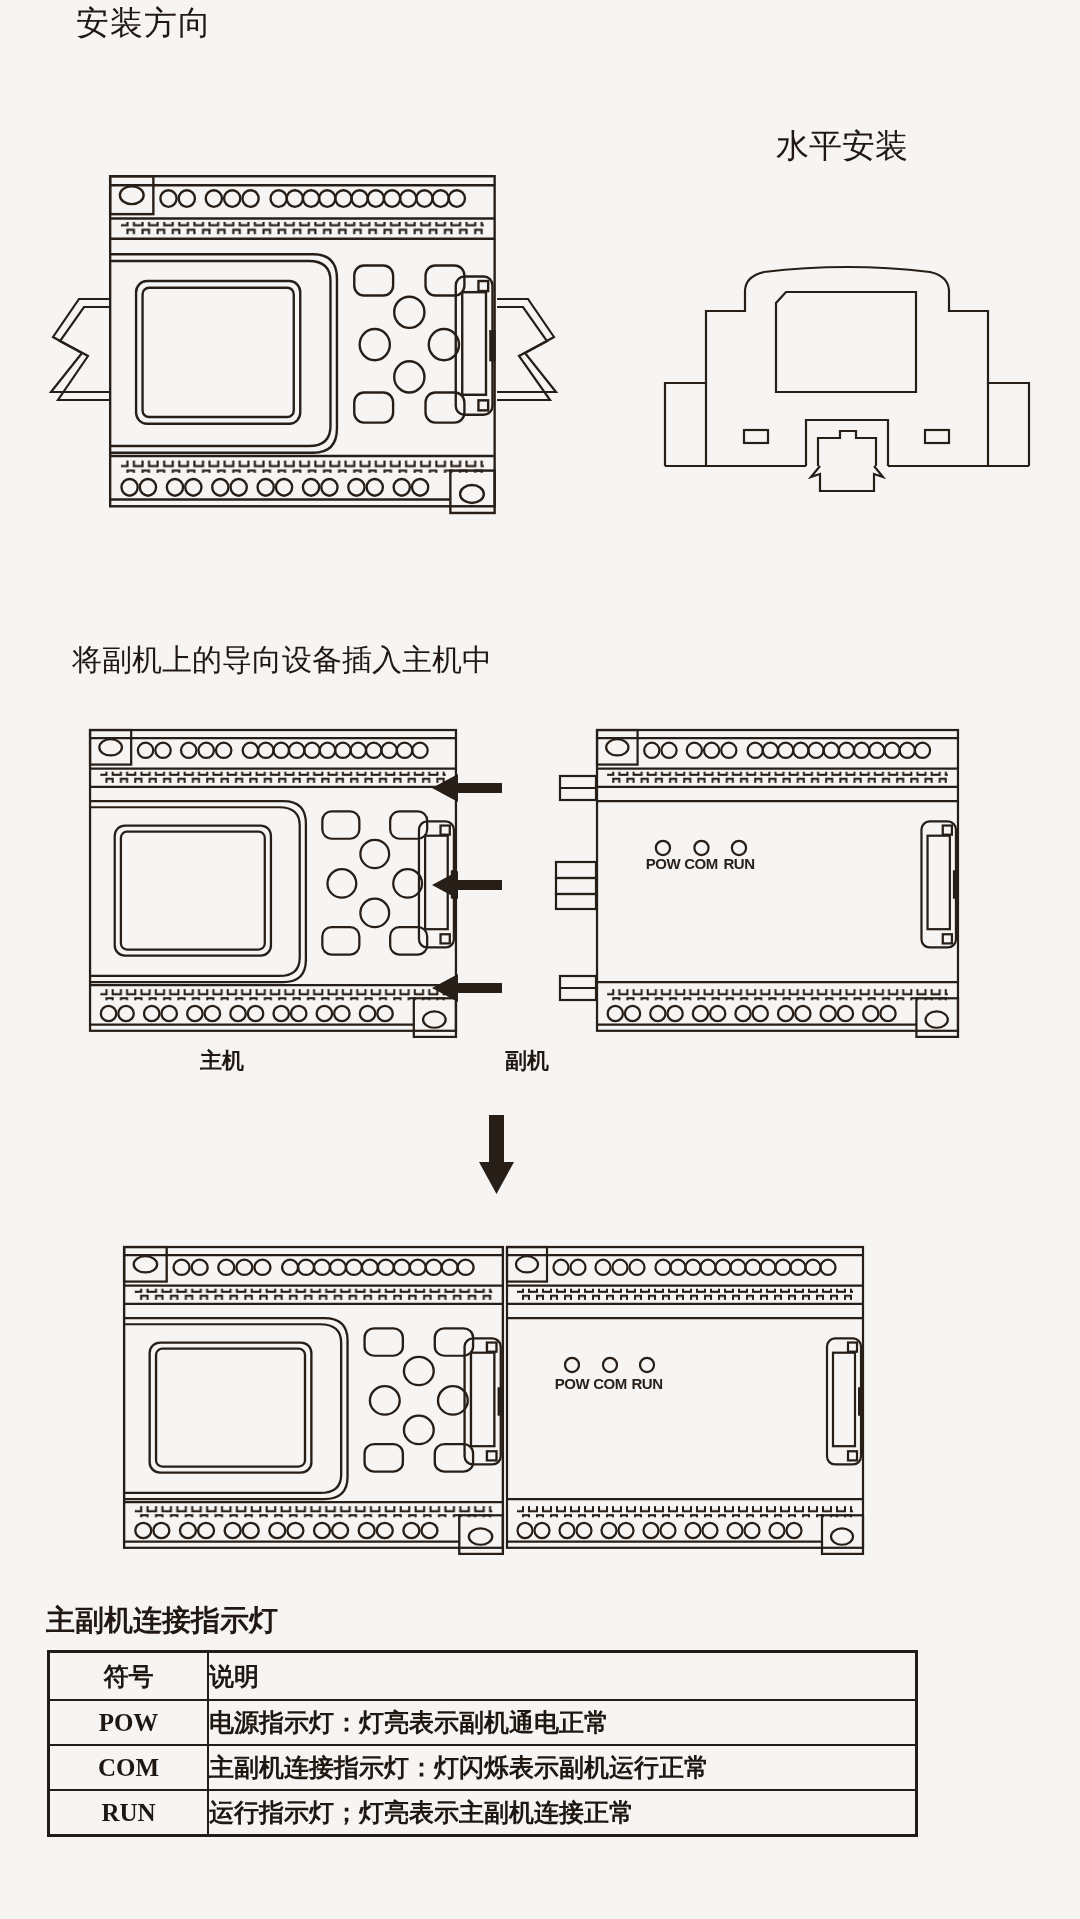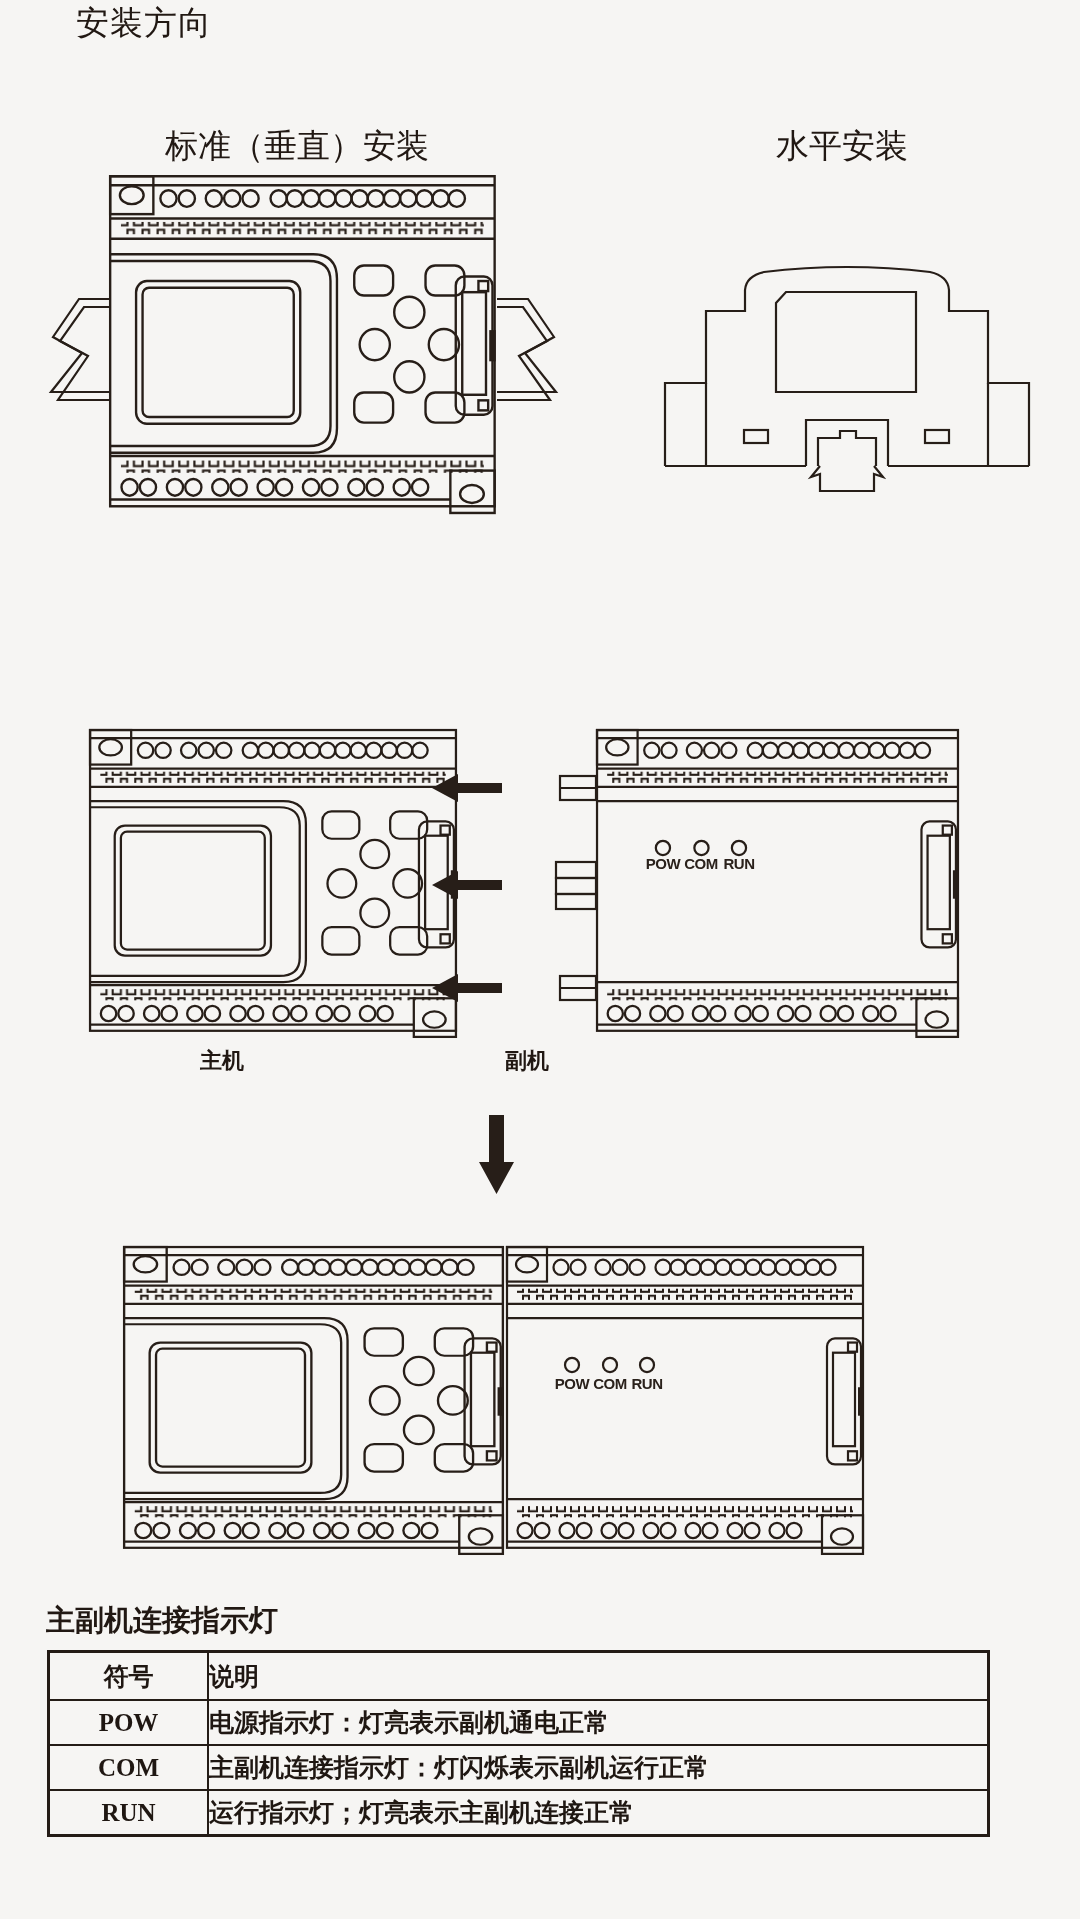--- a/index.html
+++ b/index.html
@@ -11,39 +11,38 @@
   .abs { position:absolute; white-space:nowrap; }
   .h-main   { font-size:33px; font-weight:500; letter-spacing:1px; }
   .h-sub    { font-size:33px; font-weight:500; }
   .h-sec    { font-size:30px; font-weight:500; }
   .dev-label{ font-family:"Liberation Serif", serif; font-weight:bold; font-size:22px; transform:translateX(-50%); }
   .led-label{ position:absolute; transform:translateX(-50%); font-size:15px; font-weight:600; letter-spacing:-0.5px; color:#2a211b; }
   svg.art { position:absolute; left:0; top:140px; }
 
   .tbl-title { font-family:"Liberation Serif", serif; font-weight:bold; font-size:29px; }
   table.ind {
-    position:absolute; left:47px; top:1650px; width:943px;
+    position:absolute; left:47px; top:1650px; width:871px;
     border-collapse:collapse; table-layout:fixed;
     font-family:"Liberation Serif", serif; font-weight:bold; font-size:25px; color:#1f1712;
   }
   table.ind td { border:2px solid #241c16; padding:0; }
   table.ind { border:3px solid #241c16; }
   td.c-sym { width:157px; text-align:center; height:43px; }
   td.c-desc{ padding-left:14px; }
   tr.hd td { height:46px; }
   tr.hd td.c-desc { }
 </style>
 </head>
 <body>
 
 <div class="page">
 
   <div class="abs h-main" style="left:76px; top:1px;">安装方向</div>
 
-  <div class="abs h-sub" style="left:165px; top:124px;">标准（垂直）安装</div>
 
   <div class="abs h-sub" style="left:776px; top:124px;">水平安装</div>
 
   <svg class="art" width="1080" height="1440" viewBox="0 0 1080 1440">
     <defs>
       <pattern id="cren" width="14" height="12" patternUnits="userSpaceOnUse">
         <path d="M0,10 H4 V2 H10 V10 H14" fill="none" stroke="#271e18" stroke-width="2"></path>
       </pattern>
 
       <g id="band-top">
@@ -193,20 +192,21 @@
 
       <path d="M489,975 h15 v47 h10 l-17.5,32 -17.5,-32 h10 z" fill="#271e18" stroke="none"></path>
 
       <g>
         <use href="#dev-main" transform="translate(122,1105) scale(1.0639,1.0161)"></use>
         <use href="#dev-slave" transform="translate(505,1105) scale(1,1.0161)"></use>
       </g>
     </g>
   </svg>
 
+  <div class="abs h-sec" style="left:72px; top:640px;">将副机上的导向设备插入主机中</div>
 
   <span class="led-label" style="left:663px; top:855px;">POW</span>
   <span class="led-label" style="left:701px; top:855px;">COM</span>
   <span class="led-label" style="left:739px; top:855px;">RUN</span>
 
   <div class="abs dev-label" style="left:222px; top:1046px;">主机</div>
   <div class="abs dev-label" style="left:527px; top:1046px;">副机</div>
 
   <span class="led-label" style="left:572px; top:1375px;">POW</span>
   <span class="led-label" style="left:610px; top:1375px;">COM</span>

